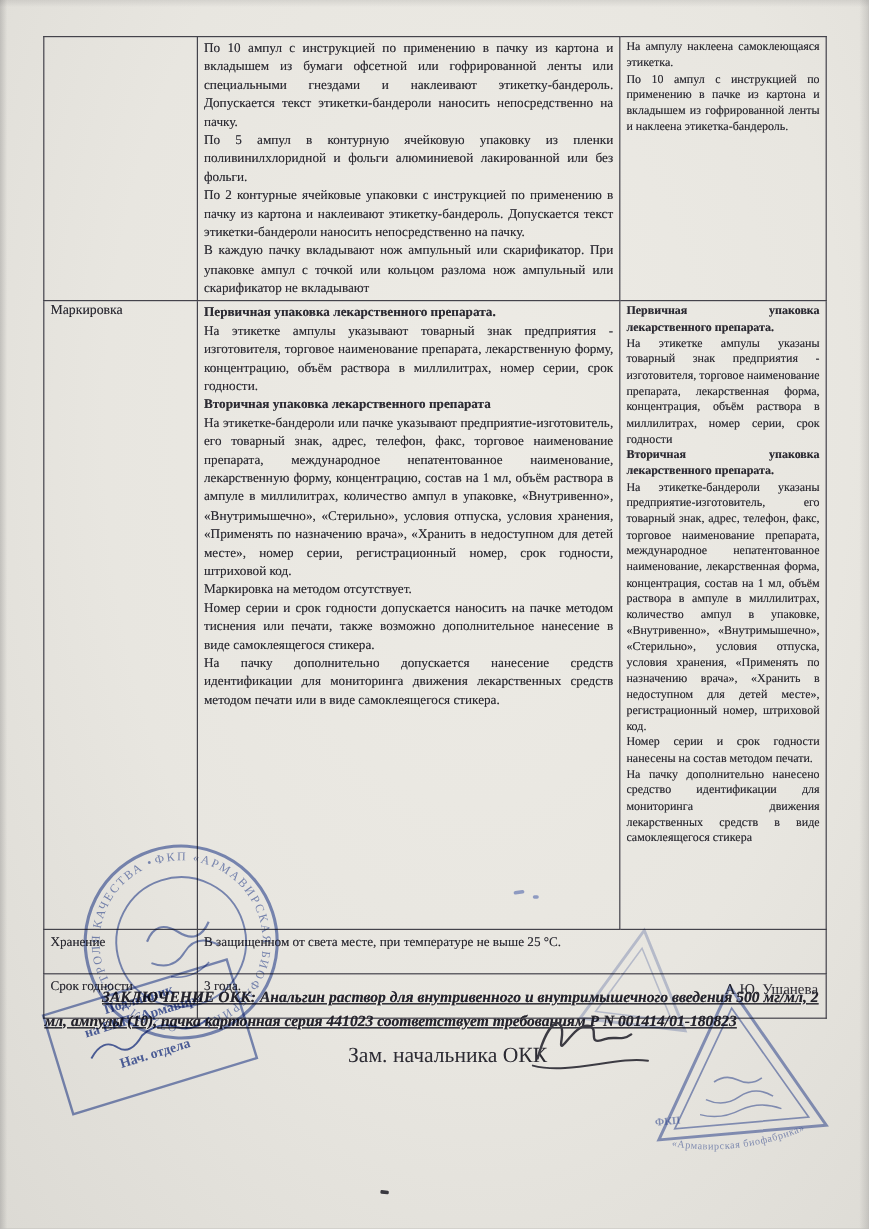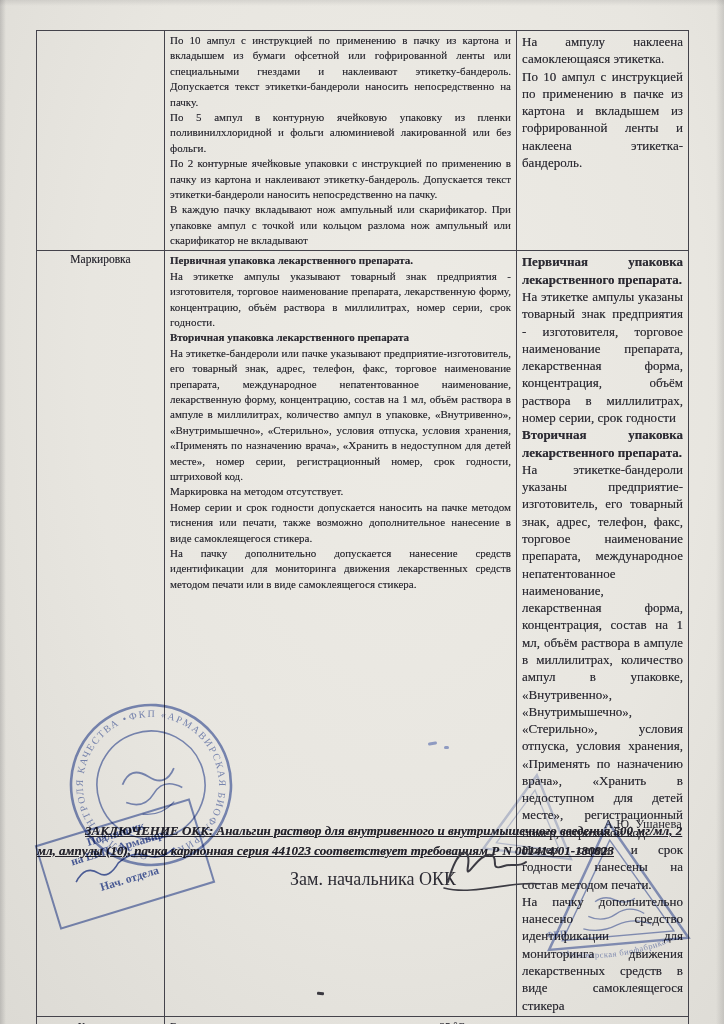--- a/index.html
+++ b/index.html
@@ -16,24 +16,24 @@
     position:absolute;left:36px;top:30px;width:652px;
     border-collapse:collapse;table-layout:fixed;
   }
   .doc-table td{
     border:1.6px solid #44434b;vertical-align:top;
     padding:2px 5px 2px 5px;
     text-shadow:0 0 .5px rgba(44,43,51,.55);
   }
   col.c1{width:128px;} col.c2{width:352px;} col.c3{width:172px;}
   .body-cell{font-size:11px;line-height:1.40;text-align:justify;}
-  .summary-cell{font-size:13px;line-height:1.33;text-align:justify;}
+  .summary-cell{font-size:10px;line-height:1.33;text-align:justify;}
   .body-cell p,.summary-cell p{margin:0;}
   .bold{font-weight:bold;}
-  .label-cell{font-size:11.5px;vertical-align:middle;padding-left:7px;text-align:center;}
+  .label-cell{font-size:11.5px;vertical-align:middle;padding-left:7px;}
   .small-row td{height:19px;font-size:11px;vertical-align:middle;padding-top:0;padding-bottom:17px;}
   .conclusion{
     position:absolute;left:37px;top:808px;width:652px;
     font-size:13px;font-weight:bold;font-style:italic;line-height:1.5;
     text-decoration:underline;text-indent:48px;color:#24232c;
     text-shadow:0 0 .5px rgba(36,35,44,.6);
   }
   .sign-title{position:absolute;left:290px;top:869px;font-size:18px;color:#2c2b33;}
   .sign-name{position:absolute;left:604px;top:817px;font-size:12.5px;color:#2c2b33;}
   .stamp{position:absolute;mix-blend-mode:multiply;pointer-events:none;}

